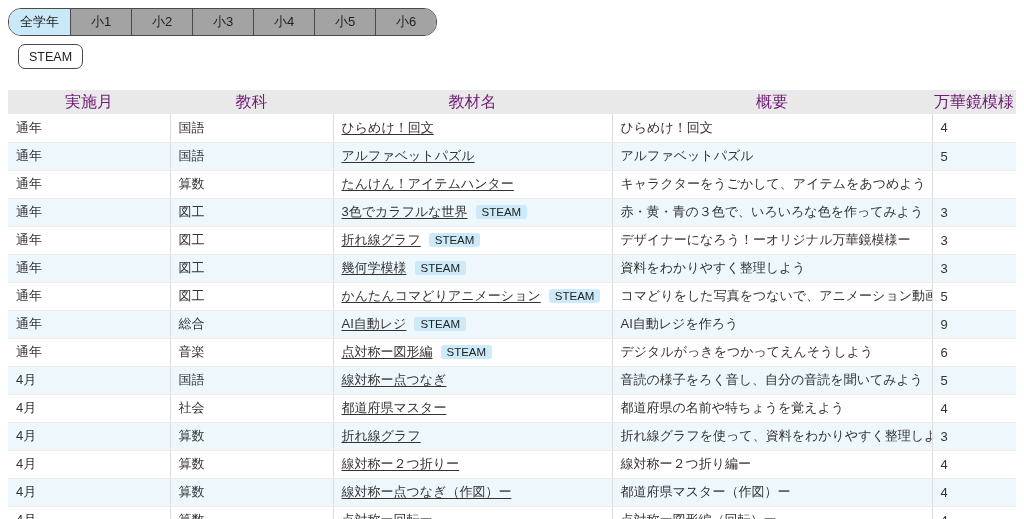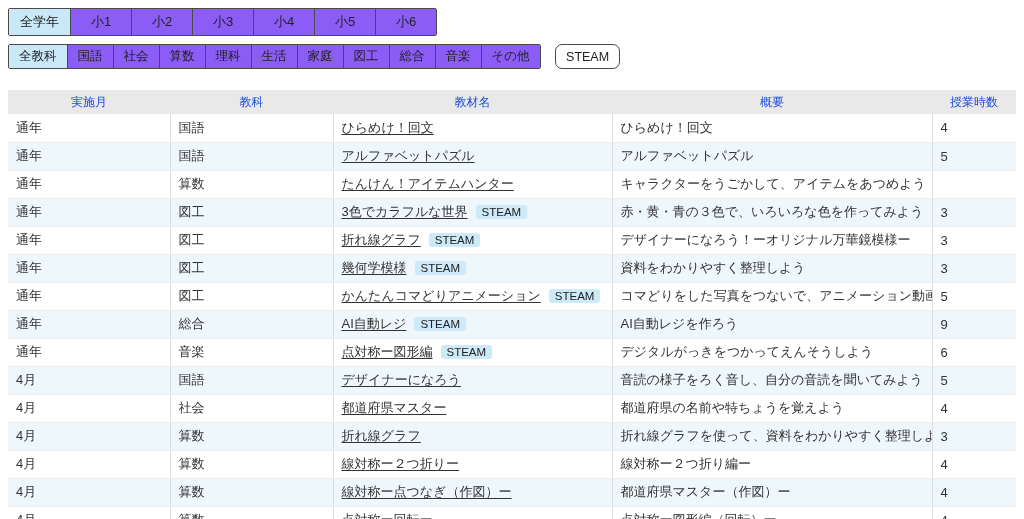--- a/index.html
+++ b/index.html
@@ -8,47 +8,47 @@
     width:1024px; height:519px; overflow:hidden;
     font-family:"Liberation Sans","DejaVu Sans",sans-serif;
     color:#333;
   }
   .page { padding:8px 8px 0 8px; }
 
   
   .filters-block { margin-bottom:21px; }
   .seg-group {
     display:inline-flex; vertical-align:middle;
-    border:1px solid #4a4a4a; border-radius:2px; overflow:hidden; background:#fff;
+    border:1px solid #4a4a4a; border-radius:13px; overflow:hidden; background:#fff;
   }
   .seg {
     display:flex; align-items:center; justify-content:center;
     border-left:1px solid #4a4a4a; cursor:pointer;
-    font-size:13px; color:#222; background:#8b5cf6; white-space:nowrap;
+    font-size:13px; color:#222; background:#a3a3a3; white-space:nowrap;
   }
   .seg:first-child { border-left:none; }
   .seg.selected { background:#c9e9f8; }
   .grade-row { margin-bottom:8px; }
   .grade-row .seg { width:61px; height:26px; }
   .subject-row .seg { padding:0 10px; height:23px; font-size:12.5px; }
   .steam-btn {
     display:inline-flex; align-items:center; justify-content:center; vertical-align:middle;
     margin-left:10px; height:25px; padding:0 10px;
     border:1px solid #4a4a4a; border-radius:7px; background:#fff;
     font-family:inherit; font-size:12.5px; color:#222; cursor:pointer;
   }
 
   
   table { width:1008px; border-collapse:collapse; table-layout:fixed; }
   col.c-month { width:162px; } col.c-subject { width:163px; }
   col.c-material { width:279px; } col.c-summary { width:320px; }
   col.c-hours { width:84px; }
   thead th {
-    background:#e9e9e9; height:24px; font-weight:400; font-size:12px;
-    text-align:center; color:#1d4ed8;
+    background:#e9e9e9; height:24px; font-weight:400; font-size:16px;
+    text-align:center; color:#701a75;
   }
   tbody td {
     height:28px; padding:0 8px; font-size:13px; color:#333;
     border-right:1px solid #ddd; border-bottom:1px solid #ececec;
     white-space:nowrap; overflow:hidden; background:#fff;
   }
   tbody td:last-child { border-right:none; }
   tbody tr:nth-child(even) td { background:#eef7fc; }
   a.material-link { color:#333; text-decoration:underline; text-underline-offset:2px; cursor:pointer; }
   .steam-badge {
@@ -67,52 +67,39 @@
           <div class="seg selected">全学年</div>
           <div class="seg">小1</div>
           <div class="seg">小2</div>
           <div class="seg">小3</div>
           <div class="seg">小4</div>
           <div class="seg">小5</div>
           <div class="seg">小6</div>
         </div>
     </div>
     <div class="subject-row">
-      <div class="seg-group" id="subject-tabs">
-          <div class="seg selected">全教科</div>
-          <div class="seg">国語</div>
-          <div class="seg">社会</div>
-          <div class="seg">算数</div>
-          <div class="seg">理科</div>
-          <div class="seg">生活</div>
-          <div class="seg">家庭</div>
-          <div class="seg">図工</div>
-          <div class="seg">総合</div>
-          <div class="seg">音楽</div>
-          <div class="seg">その他</div>
-        </div>
       <button class="steam-btn">STEAM</button>
     </div>
   </div>
 
   <table>
     <colgroup>
       <col class="c-month">
         <col class="c-subject">
         <col class="c-material">
       <col class="c-summary">
         <col class="c-hours">
     </colgroup>
     <thead>
       <tr>
         <th>実施月</th>
         <th>教科</th>
         <th>教材名</th>
         <th>概要</th>
-        <th>授業時数</th>
+        <th>万華鏡模様</th>
       </tr>
     </thead>
     <tbody id="table-body">
         <tr>
     <td>通年</td>
     <td>国語</td>
     <td><a class="material-link">ひらめけ！回文</a></td>
     <td>ひらめけ！回文</td>
     <td>4</td>
   </tr>
@@ -168,21 +155,21 @@
         <tr>
     <td>通年</td>
     <td>音楽</td>
     <td><a class="material-link">点対称ー図形編</a><span class="steam-badge">STEAM</span></td>
     <td>デジタルがっきをつかってえんそうしよう</td>
     <td>6</td>
   </tr>
         <tr>
     <td>4月</td>
     <td>国語</td>
-    <td><a class="material-link">デザイナーになろう</a></td>
+    <td><a class="material-link">線対称ー点つなぎ</a></td>
     <td>音読の様子をろく音し、自分の音読を聞いてみよう</td>
     <td>5</td>
   </tr>
         <tr>
     <td>4月</td>
     <td>社会</td>
     <td><a class="material-link">都道府県マスター</a></td>
     <td>都道府県の名前や特ちょうを覚えよう</td>
     <td>4</td>
   </tr>

